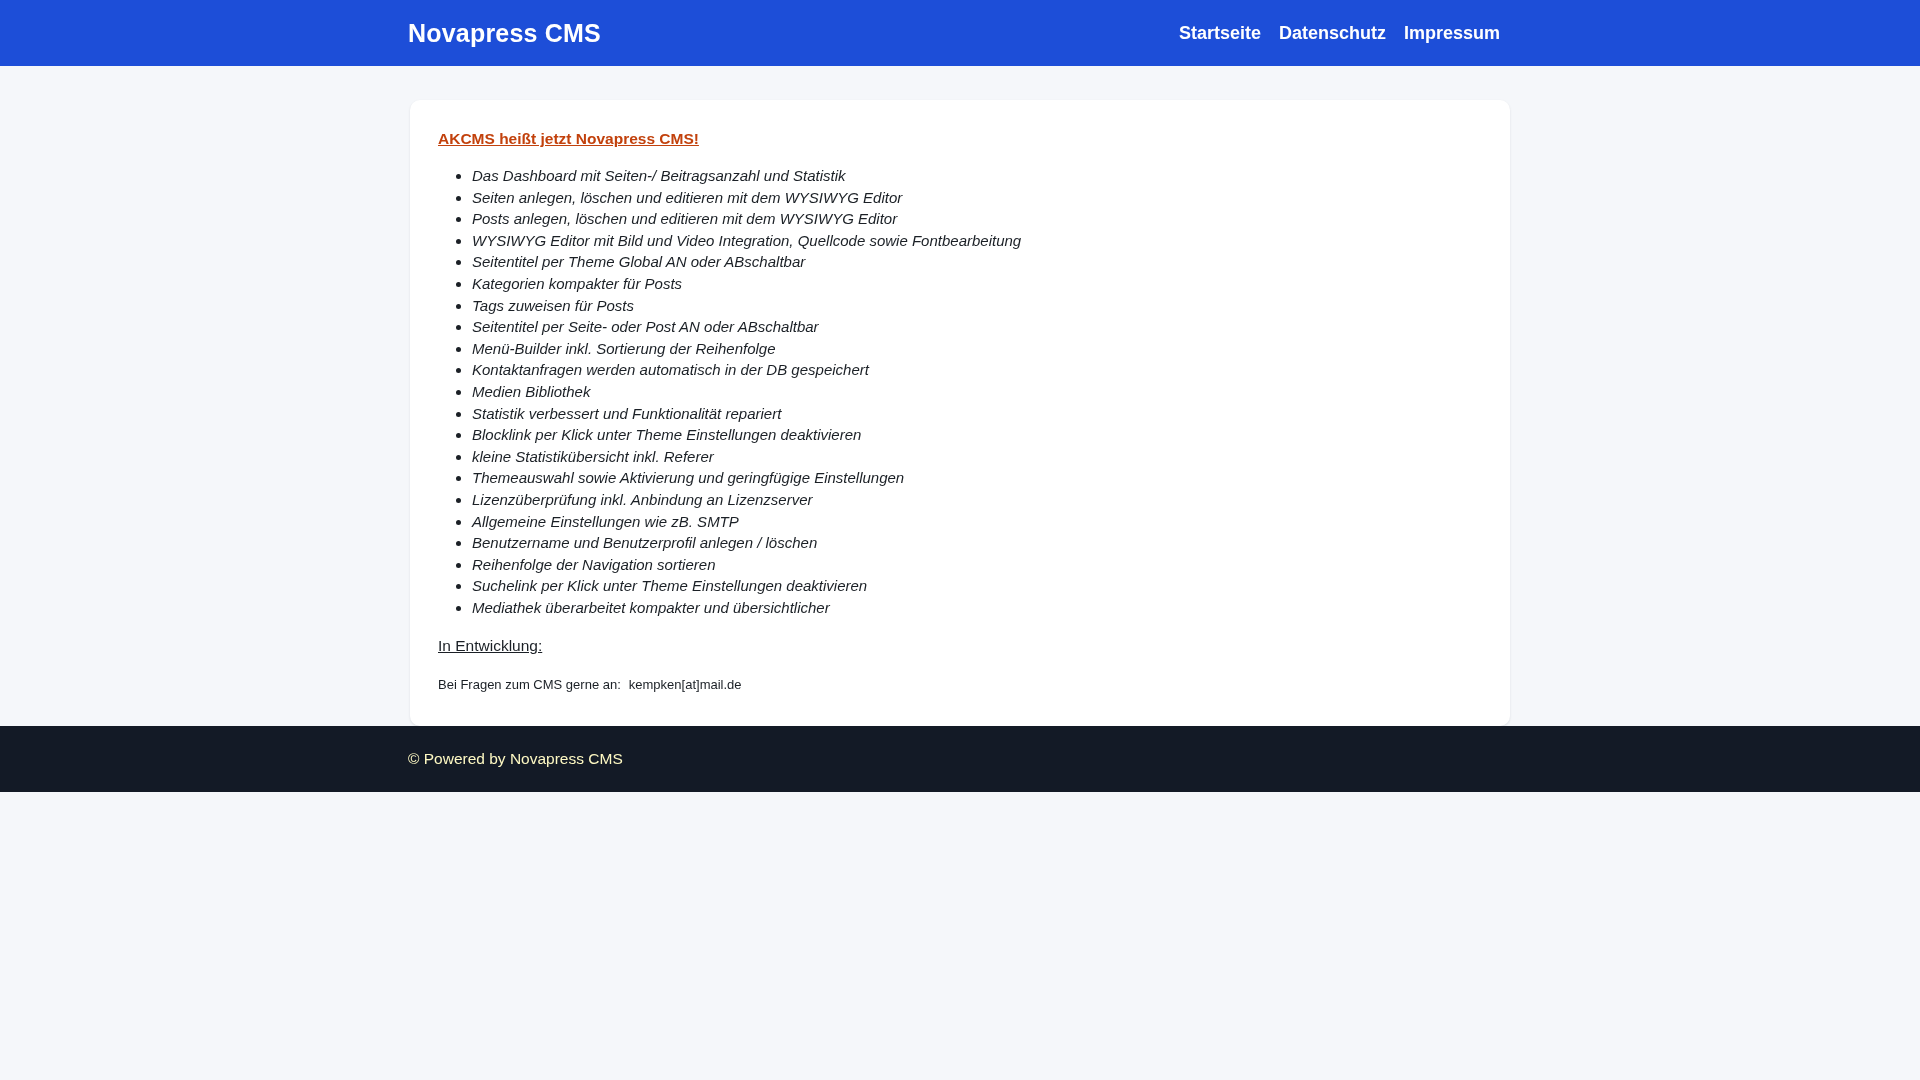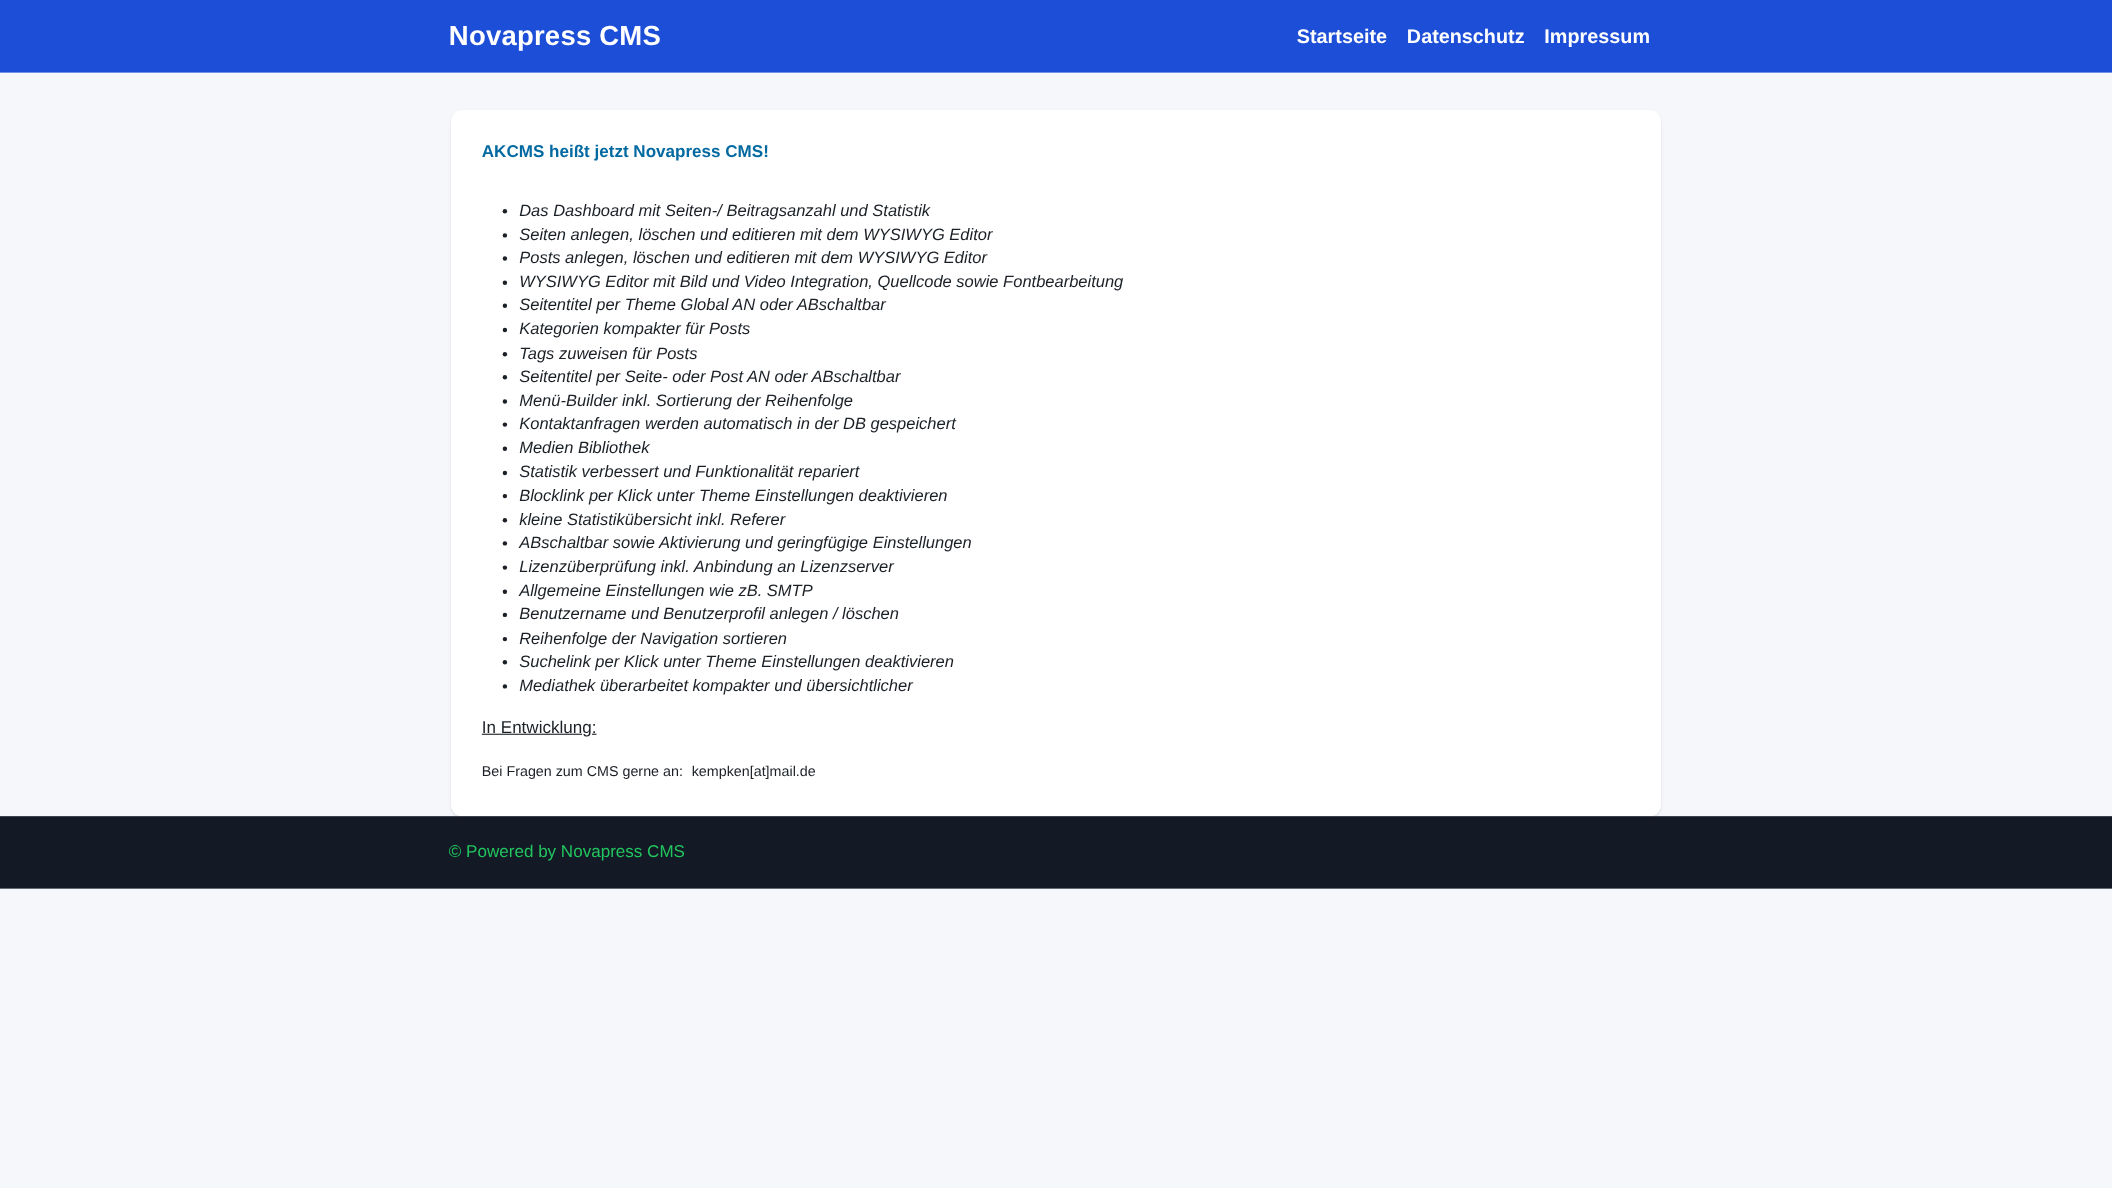--- a/index.html
+++ b/index.html
@@ -72,22 +72,23 @@
     border-radius: 10px;
     box-shadow: 0 1px 3px rgba(16,24,40,0.07), 0 1px 2px rgba(16,24,40,0.04);
     padding: 30px 28px 34px 28px;
   }
   .card-inner {
     padding-left: 0px;
   }
   .headline {
     font-size: 15.5px;
     font-weight: bold;
-    color: #0369a1;
-    margin: 0 0 36px 0;
+    color: #c2410c;
+    margin: 0 0 20px 0;
+    text-decoration: underline;
   }
   .sub-head {
     font-size: 15.5px;
     color: #1b2026;
     text-decoration: underline;
     margin: 0 0 14px 0;
   }
   ul.feature-list {
     margin: 0 0 22px 0;
     padding-left: 34px;
@@ -110,21 +111,21 @@
 
   
   .footer {
     background: #131a26;
     height: 66px;
     flex: 0 0 66px;
     display: flex;
     align-items: center;
   }
   .footer-text {
-    color: #22c55e;
+    color: #fef9c3;
     font-size: 15.5px;
     padding-left: 408px;
   }
   .tail {
     flex: 0 0 auto;
     height: 288px;
     background: #f5f7fa;
   }
 </style>
 </head>
@@ -161,21 +162,21 @@
         <li>Seitentitel per Theme Global AN oder ABschaltbar</li>
         <li>Kategorien kompakter für Posts</li>
         <li>Tags zuweisen für Posts</li>
         <li>Seitentitel per Seite- oder Post AN oder ABschaltbar</li>
         <li>Menü-Builder inkl. Sortierung der Reihenfolge</li>
         <li>Kontaktanfragen werden automatisch in der DB gespeichert</li>
         <li>Medien Bibliothek</li>
         <li>Statistik verbessert und Funktionalität repariert</li>
         <li>Blocklink per Klick unter Theme Einstellungen deaktivieren</li>
         <li>kleine Statistikübersicht inkl. Referer</li>
-        <li>ABschaltbar sowie Aktivierung und geringfügige Einstellungen</li>
+        <li>Themeauswahl sowie Aktivierung und geringfügige Einstellungen</li>
         <li>Lizenzüberprüfung inkl. Anbindung an Lizenzserver</li>
         <li>Allgemeine Einstellungen wie zB. SMTP</li>
         <li>Benutzername und Benutzerprofil anlegen / löschen</li>
         <li>Reihenfolge der Navigation sortieren</li>
         <li>Suchelink per Klick unter Theme Einstellungen deaktivieren</li>
         <li>Mediathek überarbeitet kompakter und übersichtlicher</li>
       </ul>
 
       <p class="sub-head">In Entwicklung:</p>
 

